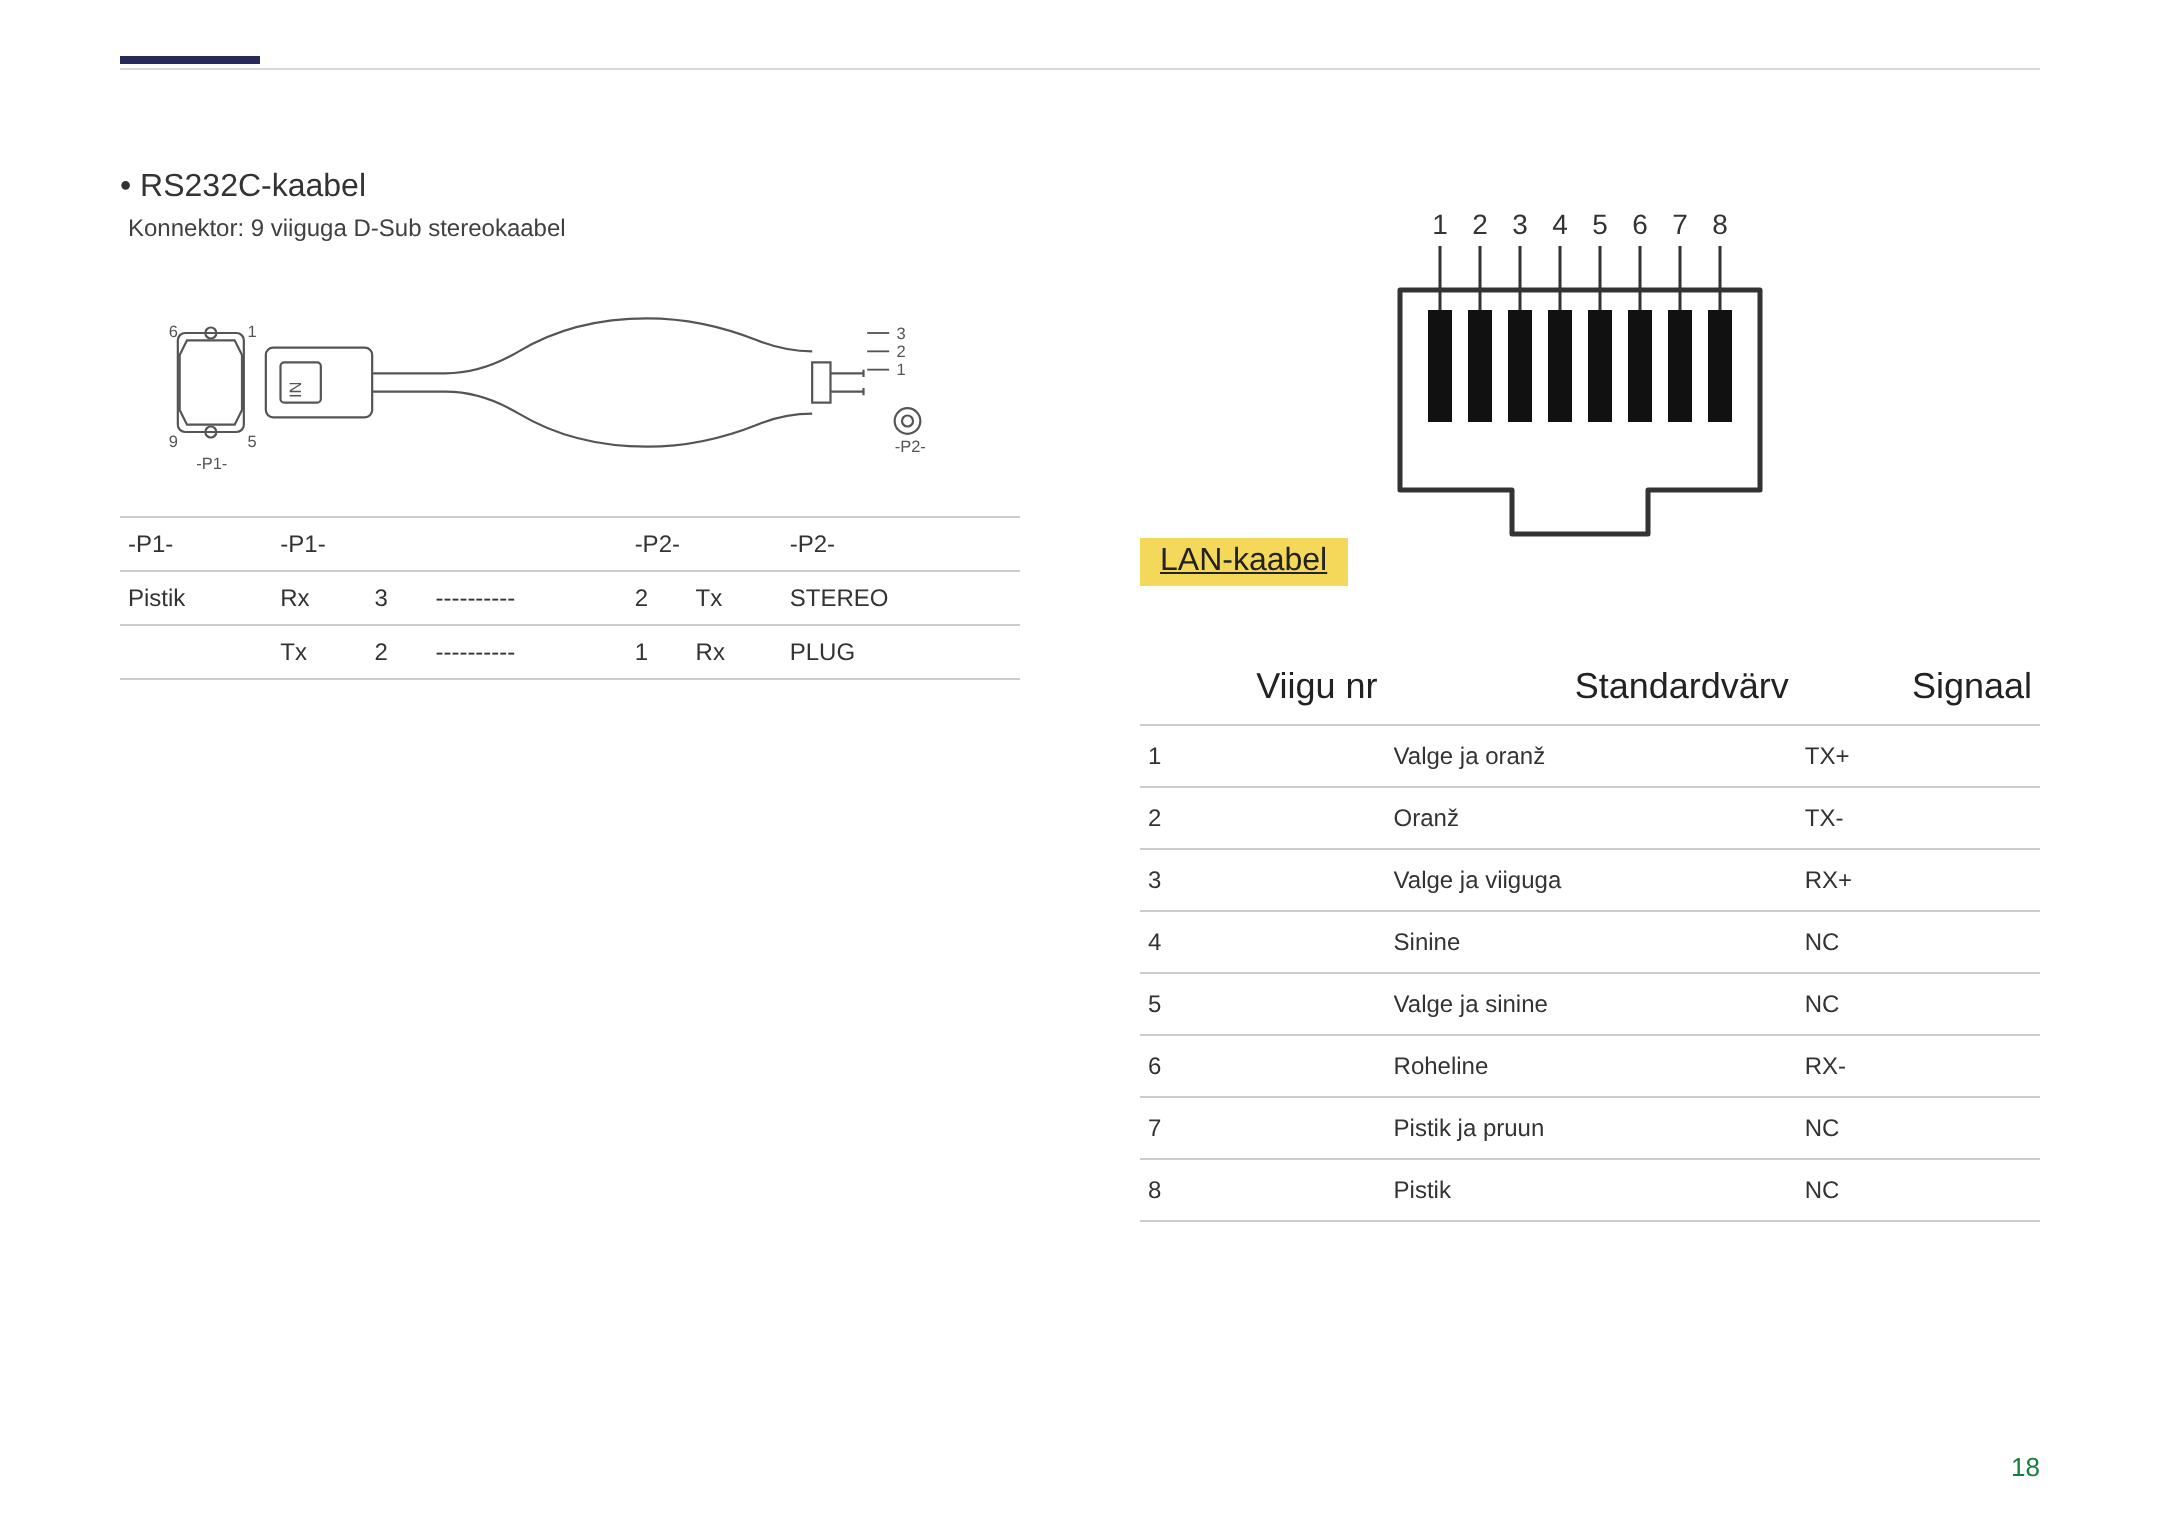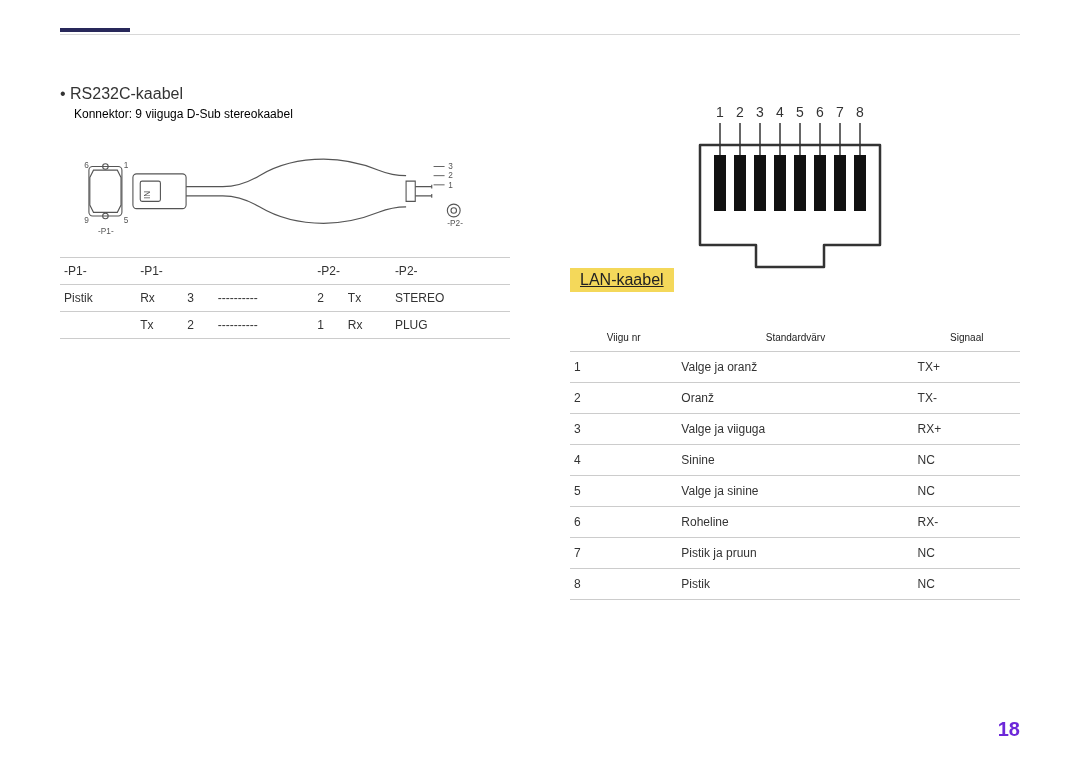--- a/index.html
+++ b/index.html
@@ -36,22 +36,22 @@
   .bullet-line {
     font-size: 16px;
     color: #333;
     margin-bottom: 4px;
   }
   .bullet-line::before {
     content: "• ";
   }
   .sub-line {
     font-size: 12px;
-    color: #000000;
-    margin-left: 14px;
+    color: #404040;
+    margin-left: 4px;
   }
   .diagram-rs {
     margin-top: 18px;
     width: 430px;
     height: 110px;
   }
   .section-title {
     display: inline-block;
     background: #f4d85a;
     color: #222;
@@ -84,40 +84,40 @@
     border-bottom: 1px solid #ccc;
     font-weight: normal;
   }
   table.lan-table {
     width: 100%;
     border-collapse: collapse;
     font-size: 12px;
     margin-top: 18px;
   }
   table.lan-table thead th {
-    text-align: center;
-    font-size: 10px;
+    text-align: right;
+    font-size: 18px;
     font-weight: 500;
     color: #222;
     padding: 8px 4px;
     border-bottom: 1px solid #ccc;
   }
   table.lan-table td {
     text-align: left;
     padding: 8px 4px;
     border-bottom: 1px solid #ccc;
     color: #333;
   }
   .pagenum {
     position: absolute;
     bottom: 22px;
     right: 60px;
-    font-size: 20px;
-    color: #6d28d9;
-    font-weight: 700;
+    font-size: 13px;
+    color: #15803d;
+    font-weight: 400;
   }
   svg text { font-family: Arial, sans-serif; }
 </style>
 </head>
 <body>
 
 <div class="top-accent"></div>
 <div class="top-rule"></div>
 
 <div class="cols">

